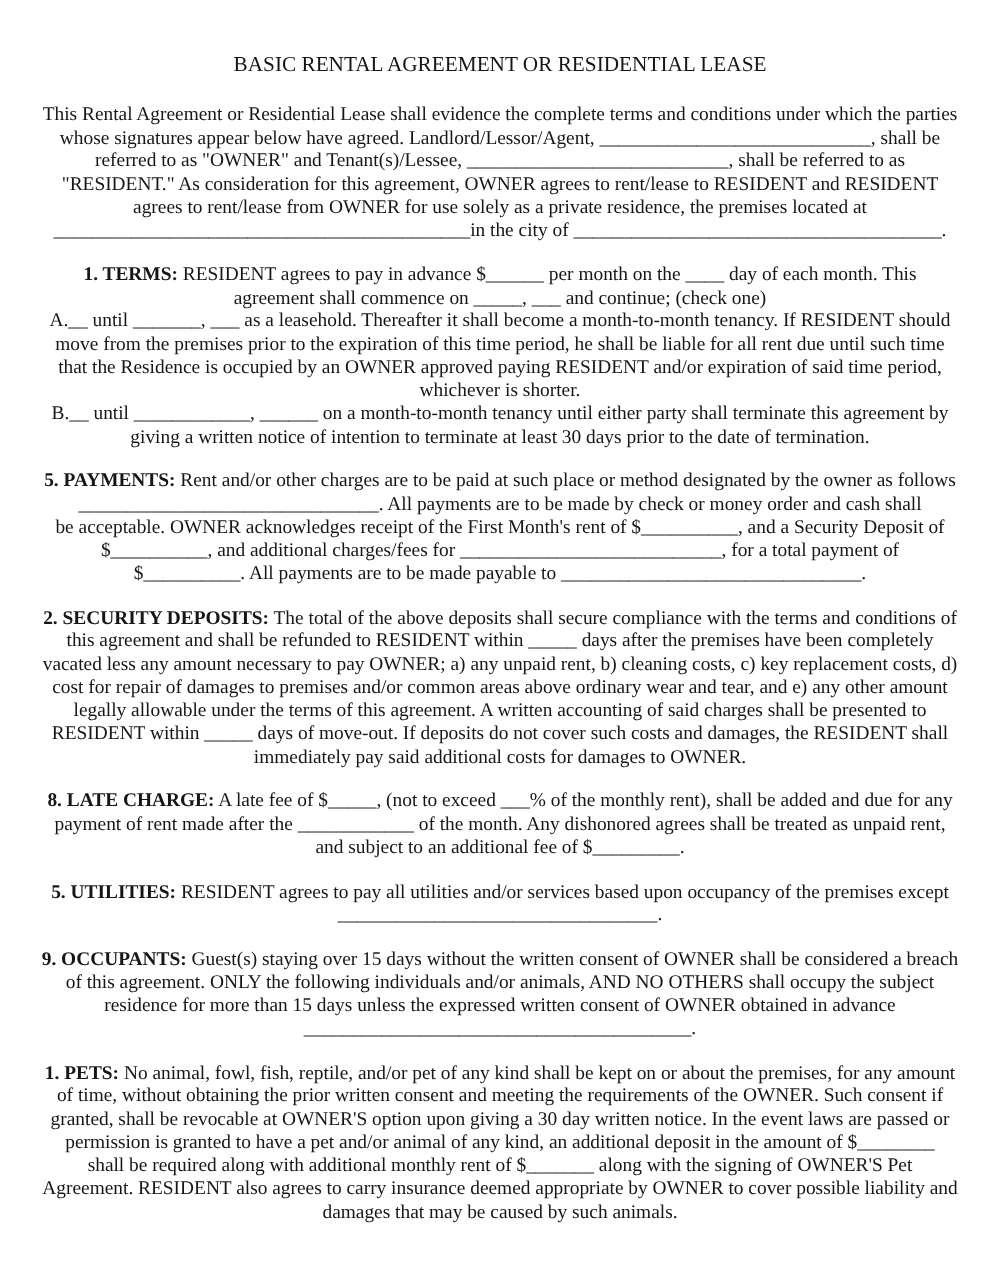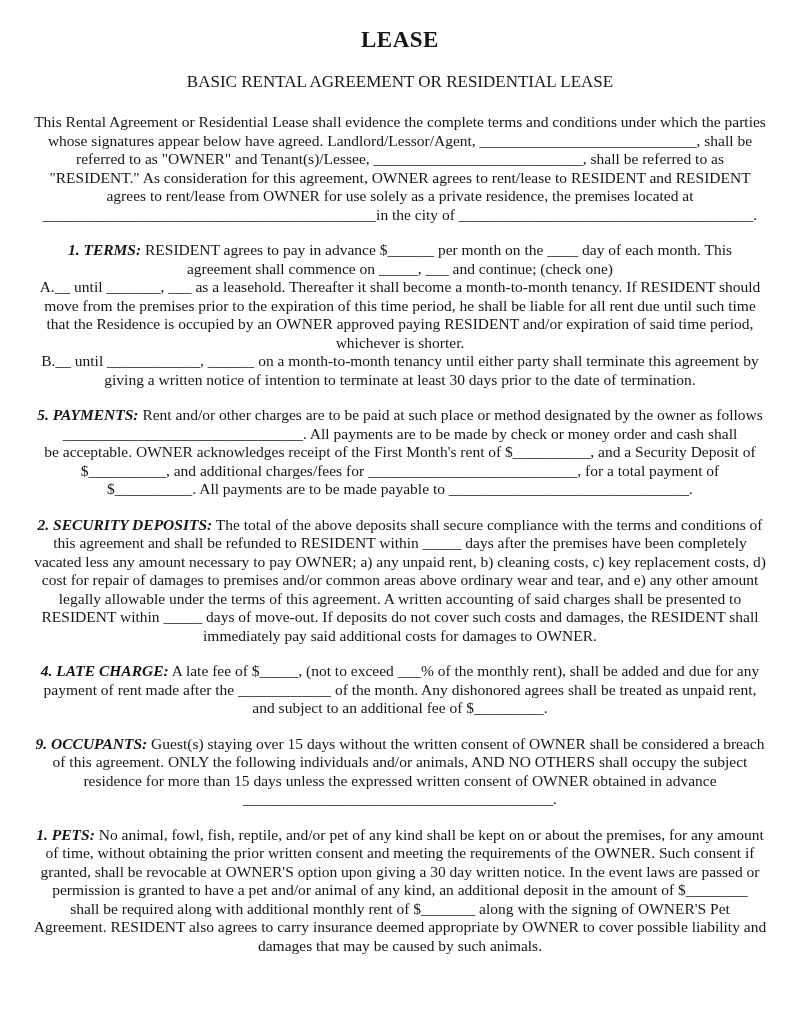--- a/index.html
+++ b/index.html
@@ -35,29 +35,27 @@
   }
   .para {
     margin: 0 0 17px 0;
     font-size: 15.5px;
     line-height: 18.5px;
     white-space: pre-line;
     text-align: center;
   }
   .para .sec-label {
     font-weight: bold;
-    font-style: italic;
   }
 </style>
 </head>
 <body>
 
 <div class="page">
 
-  <h1 class="doc-title">LEASE</h1>
 
   <h2 class="doc-subtitle">BASIC RENTAL AGREEMENT OR RESIDENTIAL LEASE</h2>
 
   <p class="para"><span>This Rental Agreement or Residential Lease shall evidence the complete terms and conditions under which the parties
 whose signatures appear below have agreed. Landlord/Lessor/Agent, ____________________________, shall be
 referred to as "OWNER" and Tenant(s)/Lessee, ___________________________, shall be referred to as
 "RESIDENT." As consideration for this agreement, OWNER agrees to rent/lease to RESIDENT and RESIDENT
 agrees to rent/lease from OWNER for use solely as a private residence, the premises located at
 ___________________________________________in the city of ______________________________________.</span></p>
 
@@ -77,24 +75,26 @@
 $__________. All payments are to be made payable to _______________________________.</span></p>
 
   <p class="para"><strong class="sec-label">2. SECURITY DEPOSITS:</strong><span> The total of the above deposits shall secure compliance with the terms and conditions of
 this agreement and shall be refunded to RESIDENT within _____ days after the premises have been completely
 vacated less any amount necessary to pay OWNER; a) any unpaid rent, b) cleaning costs, c) key replacement costs, d)
 cost for repair of damages to premises and/or common areas above ordinary wear and tear, and e) any other amount
 legally allowable under the terms of this agreement. A written accounting of said charges shall be presented to
 RESIDENT within _____ days of move-out. If deposits do not cover such costs and damages, the RESIDENT shall
 immediately pay said additional costs for damages to OWNER.</span></p>
 
-  <p class="para"><strong class="sec-label">4. LATE CHARGE:</strong><span> A late fee of $_____, (not to exceed ___% of the monthly rent), shall be added and due for any
+  <p class="para"><strong class="sec-label">8. LATE CHARGE:</strong><span> A late fee of $_____, (not to exceed ___% of the monthly rent), shall be added and due for any
 payment of rent made after the ____________ of the month. Any dishonored agrees shall be treated as unpaid rent,
 and subject to an additional fee of $_________.</span></p>
 
+  <p class="para"><strong class="sec-label">5. UTILITIES:</strong><span> RESIDENT agrees to pay all utilities and/or services based upon occupancy of the premises except
+_________________________________.</span></p>
 
   <p class="para"><strong class="sec-label">9. OCCUPANTS:</strong><span> Guest(s) staying over 15 days without the written consent of OWNER shall be considered a breach
 of this agreement. ONLY the following individuals and/or animals, AND NO OTHERS shall occupy the subject
 residence for more than 15 days unless the expressed written consent of OWNER obtained in advance
 ________________________________________.</span></p>
 
   <p class="para"><strong class="sec-label">1. PETS:</strong><span> No animal, fowl, fish, reptile, and/or pet of any kind shall be kept on or about the premises, for any amount
 of time, without obtaining the prior written consent and meeting the requirements of the OWNER. Such consent if
 granted, shall be revocable at OWNER'S option upon giving a 30 day written notice. In the event laws are passed or
 permission is granted to have a pet and/or animal of any kind, an additional deposit in the amount of $________

